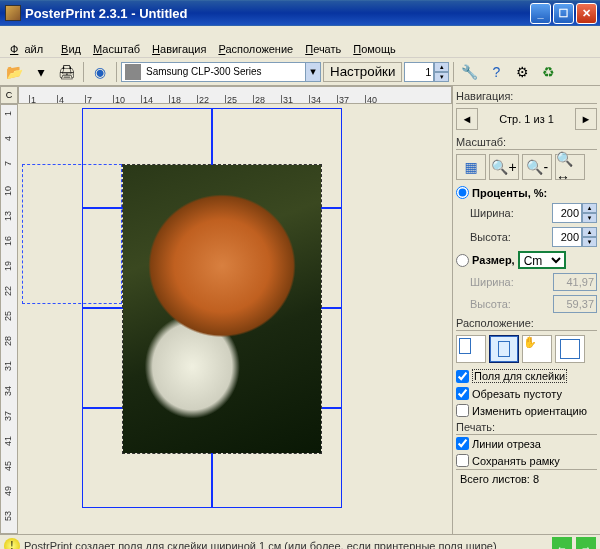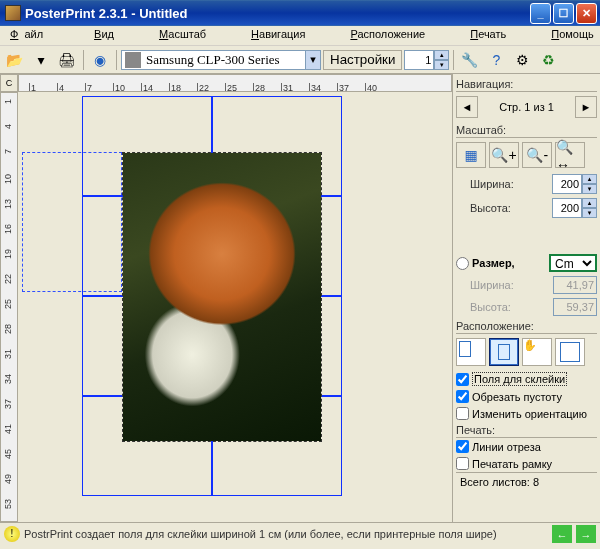--- a/index.html
+++ b/index.html
@@ -5,30 +5,30 @@
   * { box-sizing: border-box; margin: 0; padding: 0; }
   body { font-family: Tahoma, sans-serif; font-size: 11px; background: #ece9d8; overflow: hidden; width: 600px; height: 549px; }
   
   .titlebar { height: 26px; background: linear-gradient(to bottom, #3a6ea5 0%, #2456a0 5%, #0734a0 50%, #1b51be 95%, #3a6ea5 100%); display: flex; align-items: center; padding: 0 3px 0 5px; color: white; font-weight: bold; font-size: 13px; }
   .titlebar .icon { width: 16px; height: 16px; margin-right: 4px; background: linear-gradient(135deg,#d4a64a,#8b5a2b); border:1px solid #333; }
   .winbtns { margin-left: auto; display: flex; gap: 2px; }
   .winbtn { width: 21px; height: 21px; border: 1px solid #fff; border-radius: 3px; display:flex; align-items:center; justify-content:center; font-weight:bold; font-size:11px; cursor:pointer; }
   .winbtn.min, .winbtn.max { background: linear-gradient(to bottom,#5aa0f0,#2060c0); }
   .winbtn.close { background: linear-gradient(to bottom,#f07050,#c03010); }
   
-  .menubar { height: 20px; background: #ece9d8; display: flex; align-items: flex-start; padding: 0 4px; border-bottom: 1px solid #d4d0c8; gap: 33px; }
+  .menubar { height: 32px; background: #ece9d8; display: flex; align-items: flex-end; padding: 0 4px; border-bottom: 1px solid #d4d0c8; }
   .menubar span { padding: 2px 6px; cursor: default; }
   .menubar span u { text-decoration: underline; }
   
   .toolbar { height: 28px; background: #ece9d8; display:flex; align-items:center; padding: 0 3px; border-bottom:1px solid #aca899; gap:2px; }
   .tbtn { width: 24px; height: 22px; display:flex; align-items:center; justify-content:center; border:1px solid transparent; cursor:pointer; font-size:14px; }
   .sep { width:1px; height:20px; background:#aca899; margin:0 2px; }
   .dropdown { height:20px; border:1px solid #7f9db9; background:white; display:flex; align-items:center; flex:0 0 200px; }
   .dropdown .dd-icon { width:16px; height:16px; margin:0 3px; background:#888; }
-  .dropdown .dd-text { flex:1; font-size:13px; padding-left:2px;font-family:Liberation Serif, serif;}
+  .dropdown .dd-text { flex:1; font-size:10px; padding-left:2px;}
   .dropdown .dd-arrow { width:15px; height:18px; background:#c8d8f0; display:flex;align-items:center;justify-content:center; border-left:1px solid #7f9db9;}
   .btn { height:20px; padding:0 6px; border:1px solid #aca899; background:#ece9d8; cursor:pointer; }
   .spinbox { display:flex; }
   .spinbox input { width:30px; height:20px; border:1px solid #7f9db9; text-align:right; padding-right:2px; font-size:11px; }
   .spinbox .spins { display:flex; flex-direction:column; }
   .spinbox .spins div { width:15px; height:10px; background:#c8d8f0; border:1px solid #7f9db9; font-size:7px; display:flex;align-items:center;justify-content:center; cursor:pointer; }
   
   .main { display:flex; height: 448px; }
   .canvas-area { flex:1; background:#ece9d8; position:relative; overflow:hidden; }
   .hruler { position:absolute; top:0; left:18px; right:0; height:18px; background:#f0f0f0; border:1px solid #aca899; overflow:hidden; display:flex; align-items:flex-end;}
@@ -183,41 +183,45 @@
       <div class="nav-btn">►</div>
     </div>
 
     <div class="panel-title">Масштаб:</div>
     <div class="zoom-row">
       <div class="zoom-btn" style="color:#2060c0;">▦</div>
       <div class="zoom-btn">🔍+</div>
       <div class="zoom-btn">🔍-</div>
       <div class="zoom-btn">🔍↔</div>
     </div>
+    <div class="radio-row">
+      <input type="radio" checked="" style="">
+      <label class="bold">Проценты, %:</label>
+    </div>
     <div class="field-row">
       <label>Ширина:</label>
       <div class="spinbox">
           <input class="small-input" value="200" style="">
           <div class="spins">
             <div>▴</div>
             <div>▾</div>
           </div>
         </div>
     </div>
     <div class="field-row">
       <label>Высота:</label>
       <div class="spinbox">
           <input class="small-input" value="200" style="">
           <div class="spins">
             <div>▴</div>
             <div>▾</div>
           </div>
         </div>
     </div>
-    <div class="radio-row" style="justify-content:space-between;margin-top:32px;">
+    <div class="radio-row" style="justify-content:flex-start;">
       <span style="display:flex;align-items:center;gap:3px;">
         <input type="radio" style="">
         <label class="bold">Размер,</label>
       </span>
       <select class="small-select"><option>Cm</option></select>
     </div>
     <div class="field-row disabled">
       <label>Ширина:</label>
       <input class="small-input" disabled="" value="41,97" style="">
     </div>
@@ -252,21 +256,21 @@
       <label>Изменить ориентацию</label>
     </div>
 
     <div class="panel-title">Печать:</div>
     <div class="check-row">
       <input type="checkbox" checked="" style="">
       <label>Линии отреза</label>
     </div>
     <div class="check-row">
       <input type="checkbox" style="">
-      <label>Печатать рамку</label>
+      <label>Сохранять рамку</label>
     </div>
 
     <div class="total-row">Всего листов: 8</div>
   </div>
 </div>
 
 <div class="statusbar">
   <div class="status-icon">!</div>
   <div class="txt">PostrPrint создает поля для склейки шириной 1 см (или более, если принтерные поля шире)</div>
   <div class="stat-btn green">←</div>

